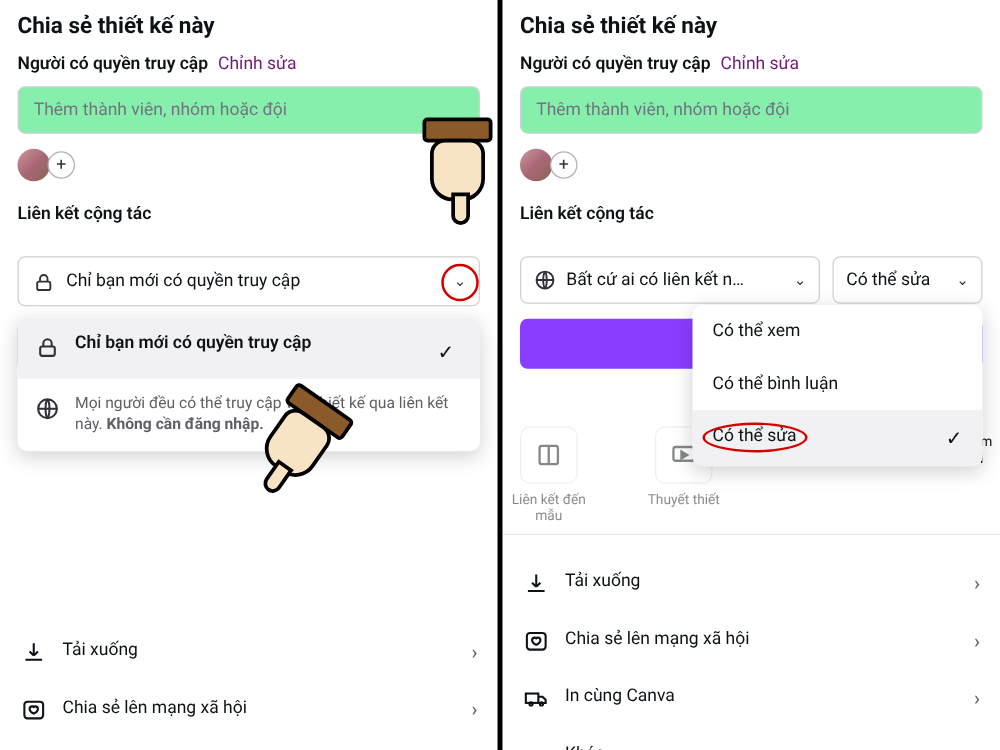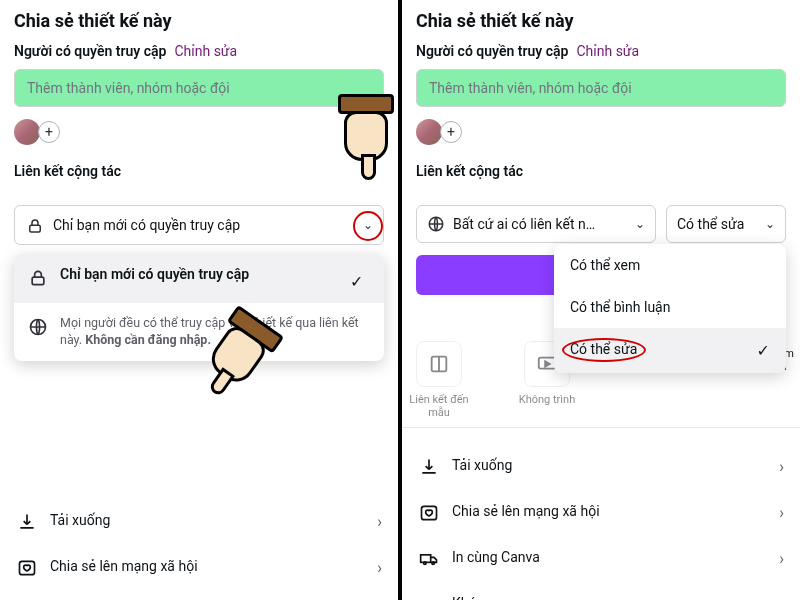--- a/index.html
+++ b/index.html
@@ -411,21 +411,21 @@
       </div>
       <span>Liên kết đến mẫu</span>
     </div>
     <div class="tool-item faded">
       <div class="tool-icon">
         <svg width="22" height="22" viewBox="0 0 24 24" fill="none" stroke="#0d1216" stroke-width="2">
             <rect x="3" y="5" width="18" height="12" rx="2"></rect>
             <path d="M10 9l5 3-5 3z" fill="#0d1216"></path>
           </svg>
       </div>
-      <span>Không trình</span>
+      <span>Thuyết thiết</span>
     </div>
     <div class="tool-item">
       <div class="tool-icon" style="border:none;width:auto;height:auto;"></div>
       <span>Ghi hình</span>
     </div>
     <div class="tool-item">
       <div class="tool-icon" style="border:none;width:auto;height:auto;"></div>
       <span>Liên kết xem công khai</span>
     </div>
   </div>

